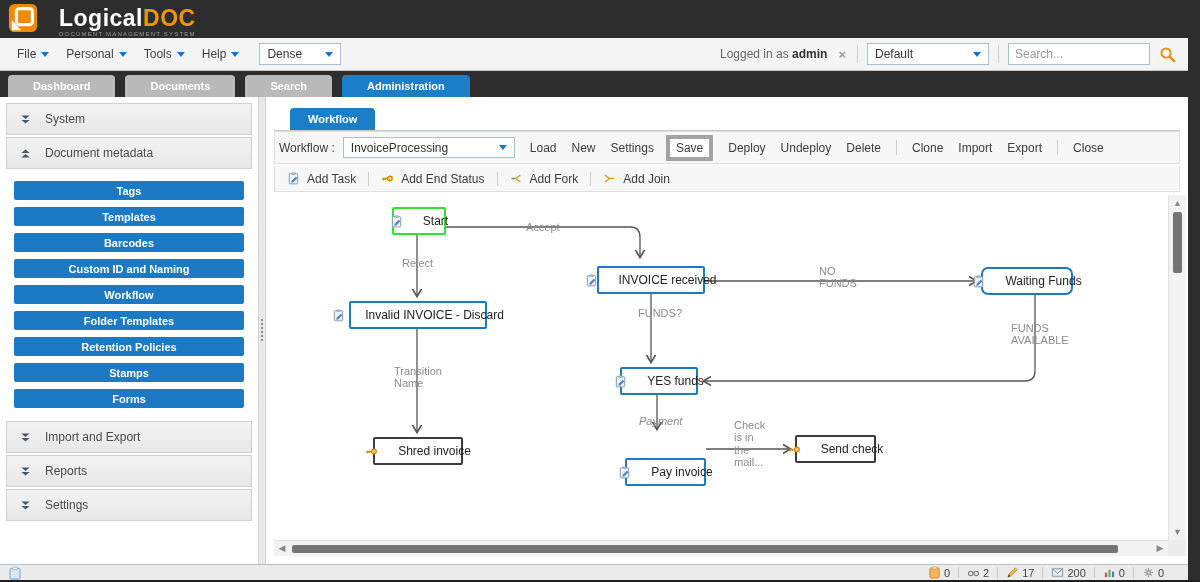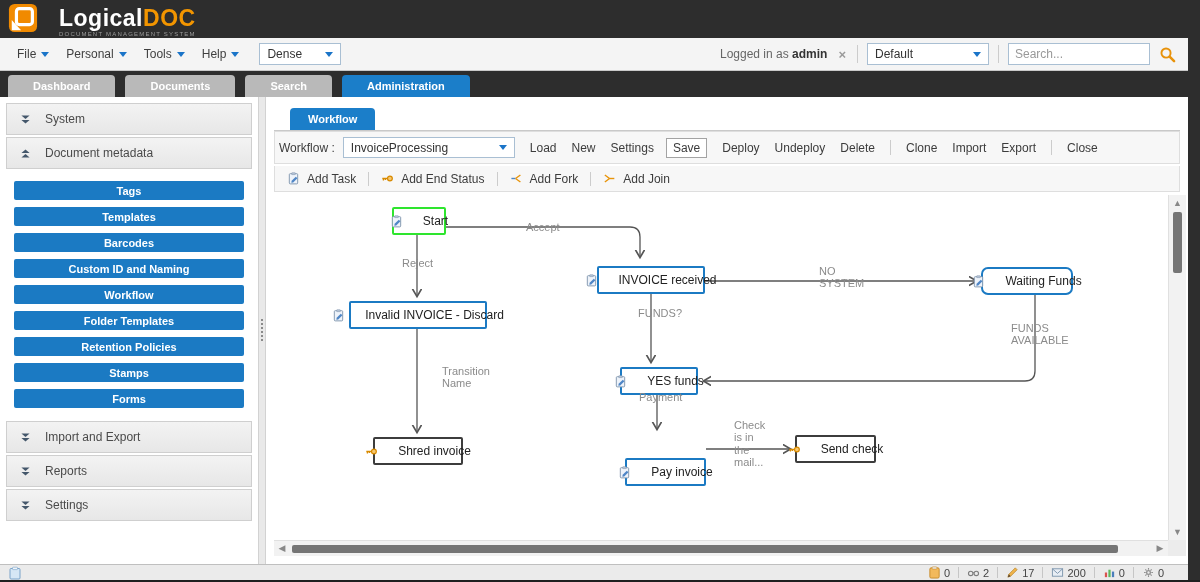--- a/index.html
+++ b/index.html
@@ -43,21 +43,21 @@
   .grip{position:absolute;left:2px;top:222px;width:2px;height:24px;background:repeating-linear-gradient(#8a8a8a 0 2px,transparent 2px 4px)}
 
   
   .main{position:absolute;left:266px;top:97px;width:922px;height:467px;background:#fff}
   .wf-tab{position:absolute;left:24px;top:11px;height:22px;background:#1b7ec9;color:#fff;font-size:11px;font-weight:bold;display:flex;align-items:center;padding:0 18px;border-radius:4px 4px 0 0;cursor:pointer}
   .wf-tabline{position:absolute;left:8px;top:33px;width:906px;height:1px;background:#c9c9c9}
   .toolbar1{position:absolute;left:8px;top:34px;width:906px;height:33px;background:#f7f7f7;border:1px solid #dedede;box-sizing:border-box;display:flex;align-items:center;padding-left:4px;font-size:12px;color:#3c3c3c}
   .wf-sel-label{margin-right:8px}
   #wf-select{width:172px;height:21px}
   .action{margin-left:15px;cursor:pointer;white-space:nowrap}
-  .action.boxed{border:1px solid #a3a3a3;background:#fff;padding:2px 6px;margin-left:12px}
+  .action.boxed{border:4px solid #a3a3a3;background:#fff;padding:2px 6px;margin-left:12px}
   .tsep{width:1px;height:15px;background:#ccc;margin-left:15px}
   .toolbar2{position:absolute;left:8px;top:69px;width:906px;height:26px;background:#f7f7f7;border:1px solid #dedede;border-top:none;box-sizing:border-box;display:flex;align-items:center;font-size:12px;color:#3c3c3c;padding-left:12px}
   .tool{display:flex;align-items:center;gap:7px;cursor:pointer;white-space:nowrap}
   .tool .ico{display:flex;align-items:center}
   .tsep2{width:1px;height:14px;background:#ccc;margin:0 12px}
 
   
   .canvas{position:absolute;left:8px;top:98px;width:912px;height:361px;background:#fff}
   .canvas-content{position:absolute;left:0;top:0;width:894px;height:345px;overflow:hidden}
   #edges{position:absolute;left:0;top:0}
@@ -372,30 +372,30 @@
             <svg width="13" height="13" viewBox="0 0 14 14">
               <circle cx="9.6" cy="7" r="2.6" fill="#f6c76f" stroke="#d88a00" stroke-width="1.3"></circle>
               <path d="M1.4 7 H7 M2.6 7 V9.1 M4.7 7 V8.6" stroke="#d88a00" stroke-width="1.4" fill="none"></path>
             </svg>
           </span>
           <span>Shred invoice</span>
         </div>
         <div class="edge-label" style="left: 252px; top: 26px;">Accept</div>
         <div class="edge-label" style="left: 128px; top: 62px;">Reject</div>
         <div class="edge-label" style="left: 545px; top: 70px;">NO
-SYSTEM</div>
+FUNDS</div>
         <div class="edge-label" style="left: 364px; top: 112px;">FUNDS?</div>
         <div class="edge-label" style="left: 737px; top: 127px;">FUNDS
 AVAILABLE</div>
-        <div class="edge-label" style="left: 365px; top: 196px;">Payment</div>
+        <div class="edge-label" style="left: 365px; top: 220px; font-style: italic;">Payment</div>
         <div class="edge-label" style="left: 460px; top: 224px;">Check
 is in
 the
 mail...</div>
-        <div class="edge-label" style="left: 120px; top: 170px; margin-left: 48px;">Transition
+        <div class="edge-label" style="left: 120px; top: 170px;">Transition
 Name</div>
       </div>
     <div class="vscroll">
       <div class="varrow" style="top:1px">▲</div>
       <div class="vthumb"></div>
       <div class="varrow" style="bottom:1px">▼</div>
     </div>
     <div class="hscroll">
       <div class="harrow" style="left:1px">◀</div>
       <div class="hthumb"></div>

